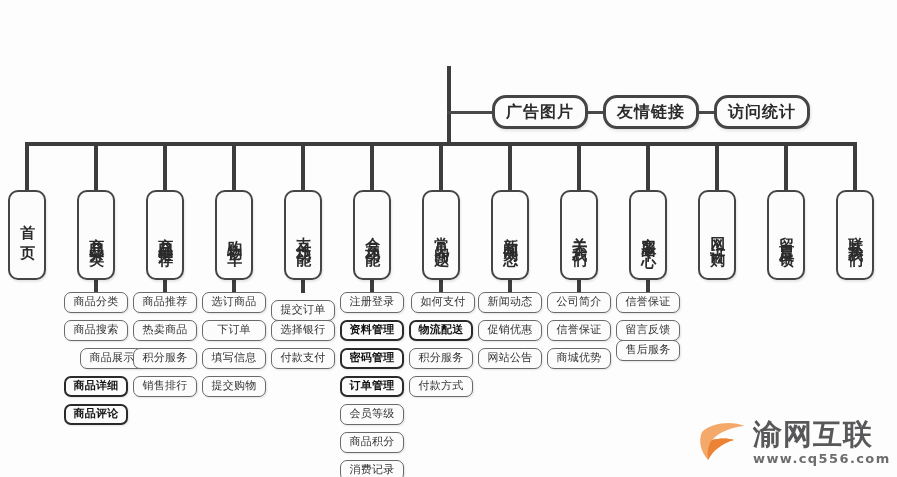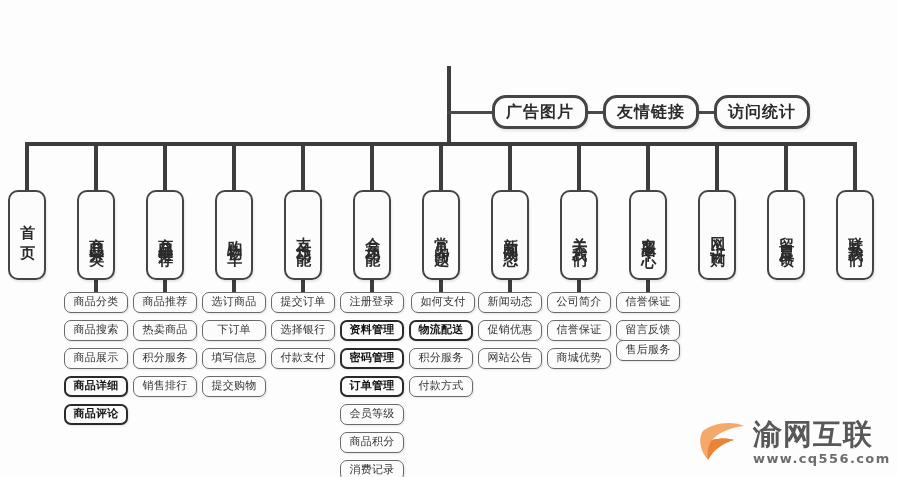--- a/index.html
+++ b/index.html
@@ -209,21 +209,21 @@
       </div>
     </div>
 
   <div id="subitems">
       <div class="node sub-node" style="left: 64px; top: 292px;">
         <span>商品分类</span>
       </div>
       <div class="node sub-node" style="left: 64px; top: 320px;">
         <span>商品搜索</span>
       </div>
-      <div class="node sub-node" style="left: 64px; top: 348px;">
+      <div class="node sub-node" style="left: 80px; top: 348px;">
         <span>商品展示</span>
       </div>
       <div class="node sub-node strong" style="left: 64px; top: 376px;">
         <span>商品详细</span>
       </div>
       <div class="node sub-node strong" style="left: 64px; top: 404px;">
         <span>商品评论</span>
       </div>
       <div class="node sub-node" style="left: 133px; top: 292px;">
         <span>商品推荐</span>
@@ -242,21 +242,21 @@
       </div>
       <div class="node sub-node" style="left: 202px; top: 320px;">
         <span>下订单</span>
       </div>
       <div class="node sub-node" style="left: 202px; top: 348px;">
         <span>填写信息</span>
       </div>
       <div class="node sub-node" style="left: 202px; top: 376px;">
         <span>提交购物</span>
       </div>
-      <div class="node sub-node" style="left: 271px; top: 292px;">
+      <div class="node sub-node" style="left: 271px; top: 300px;">
         <span>提交订单</span>
       </div>
       <div class="node sub-node" style="left: 271px; top: 320px;">
         <span>选择银行</span>
       </div>
       <div class="node sub-node" style="left: 271px; top: 348px;">
         <span>付款支付</span>
       </div>
       <div class="node sub-node" style="left: 340px; top: 292px;">
         <span>注册登录</span>

